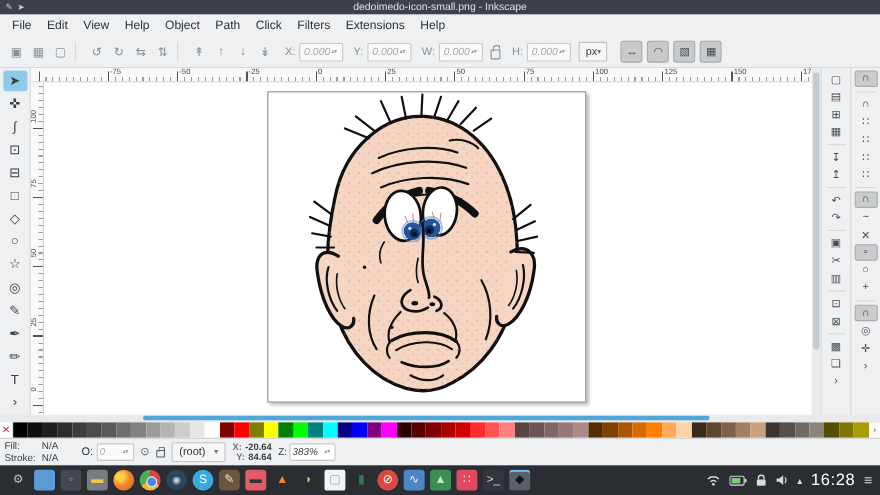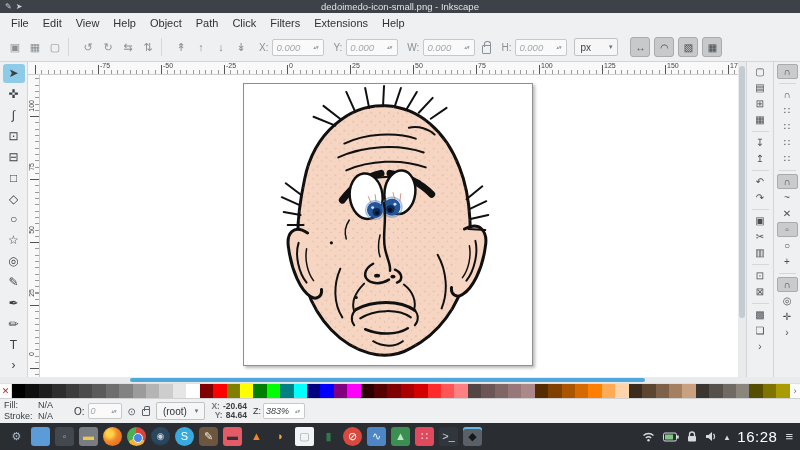--- a/index.html
+++ b/index.html
@@ -15,25 +15,25 @@
   
   .menubar { height:20px; flex:0 0 20px; background:#eff0f1; display:flex; align-items:center; padding-left:4px; }
   .menu-item { font-size:11px; color:#2e3338; padding:0 7px; line-height:20px; }
 
   
   .toolbar { height:29px; flex:0 0 29px; background:#eff0f1; border-bottom:1px solid #d4d5d6; display:flex; align-items:center; padding:0 6px; gap:4px; }
   .tool-icons { display:flex; gap:2px; align-items:center; }
   .tbtn { width:18px; height:18px; display:inline-flex; align-items:center; justify-content:center; font-size:11px; color:#8a9095; }
   .tbtn.sep { width:7px; height:18px; border-left:1px solid #d6d7d8; margin:0 2px; }
   .f-label { font-size:10px; color:#8a9095; margin-left:5px; }
-  .f-input { display:inline-flex; width:52px; height:17px; background:#fafafa; border:1px solid #c6c8ca; border-radius:2px; font-size:9.5px; color:#a4a8ac; align-items:center; justify-content:space-between; padding:0 3px; }
+  .f-input { display:inline-flex; width:40px; height:17px; background:#fafafa; border:1px solid #c6c8ca; border-radius:2px; font-size:9.5px; color:#a4a8ac; align-items:center; justify-content:space-between; padding:0 3px; }
   .spin { font-size:5px; color:#9aa0a4; width:7px; line-height:4px; word-break:break-all; white-space:normal; }
   .lock-ic { position:relative; width:9px; height:9px; border:1px solid #8a9095; border-radius:1px; margin:4px 1px 0 3px; }
   .lock-ic::before { content:""; position:absolute; left:1px; top:-5px; width:5px; height:5px; border:1px solid #8a9095; border-bottom:none; border-radius:3px 3px 0 0; }
-  .unit-dd { display:inline-flex; height:18px; align-items:center; gap:18px; background:#f6f6f6; border:1px solid #c0c2c4; border-radius:2px; padding:0 5px; font-size:10px; color:#3a3f44; margin-left:3px; }
+  .unit-dd { display:inline-flex; height:18px; align-items:center; gap:0; background:#f6f6f6; border:1px solid #c0c2c4; border-radius:2px; padding:0 5px; font-size:10px; color:#3a3f44; margin-left:3px; }
   .unit-dd .dd-arr { font-size:7px; color:#6a7076; }
   .affect { display:flex; gap:4px; margin-left:8px; }
   .abtn { width:20px; height:20px; background:#c7c9cb; border:1px solid #a9abad; border-radius:3px; display:inline-flex; align-items:center; justify-content:center; font-size:10px; color:#44484c; }
 
   
   .mainrow { flex:0 0 315px; display:flex; height:315px; }
   .toolbox { width:28px; flex:0 0 28px; background:#eff0f1; border-right:1px solid #d4d5d6; display:flex; flex-direction:column; align-items:center; padding-top:2px; }
   .tool { width:22px; height:19px; margin-bottom:2px; display:flex; align-items:center; justify-content:center; font-size:12px; color:#3a3f44; }
   .tool.active { background:#8ecbe8; border-radius:3px; }
   .centercol { flex:1; display:flex; flex-direction:column; min-width:0; }

